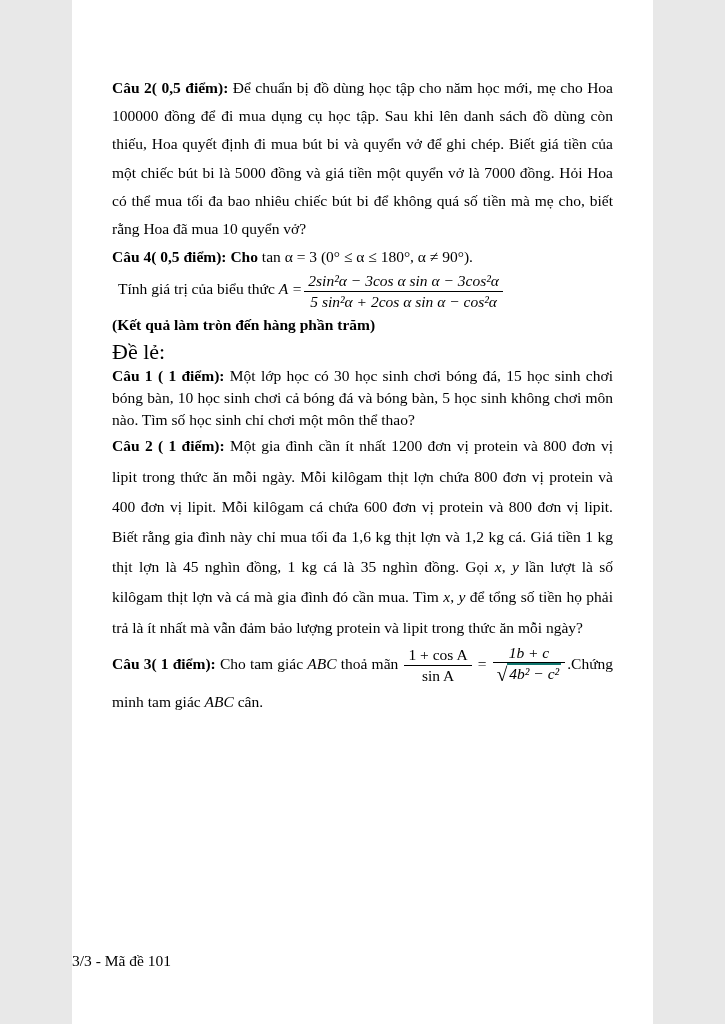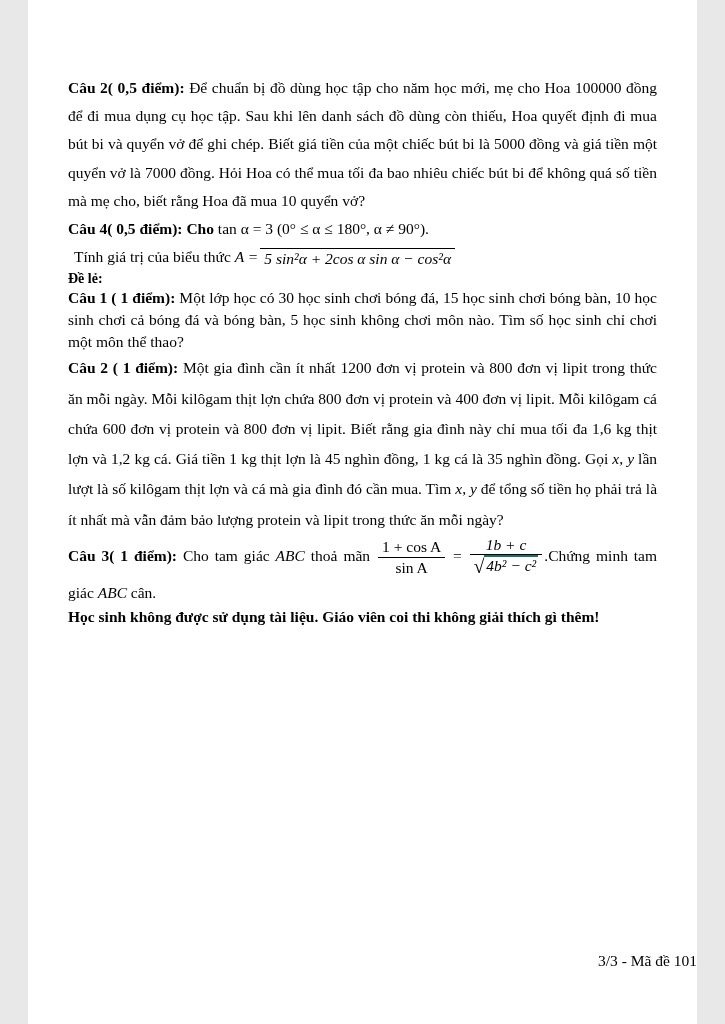--- a/index.html
+++ b/index.html
@@ -1,65 +1,68 @@
 <!DOCTYPE html>
 <html><head>
 <meta charset="utf-8">
 <style>
   html,body{margin:0;padding:0;background:#e8e8e8;}
   .page{
-    width:669px;height:1024px;background:#ffffff;margin:0 auto;
+    width:581px;height:1024px;background:#ffffff;margin:0 auto;
     box-sizing:border-box;padding:74px 40px 0 40px;position:relative;
     font-family:"Liberation Serif","DejaVu Serif",serif;
     font-size:15.5px;color:#000;overflow:hidden;
   }
   p.para{margin:0;text-align:justify;}
   .lh-loose{line-height:1.82;}
   .lh-med{line-height:1.42;}
   .lh-xloose{line-height:1.95;}
   b{font-weight:bold;}
   .mt4{margin-top:4px;} .mt6{margin-top:6px;} .mt8{margin-top:8px;}
   .mt10{margin-top:10px;} .mt12{margin-top:12px;} .mt14{margin-top:14px;}
   .frac{display:inline-block;vertical-align:middle;text-align:center;line-height:1.25;margin:0 2px;}
   .frac .num{display:block;padding:0 4px;}
   .frac .den{display:block;border-top:1px solid #000;padding:0 4px;}
   .mi{font-style:italic;}
   .math{white-space:nowrap;}
   .radical{white-space:nowrap;}
   .sqrt-sign{font-size:1.25em;vertical-align:-2px;}
   .radicand{border-top:2px solid #0f766e;padding:0 2px;}
   .heading{font-weight:bold;}
-  .subheading{font-weight:bold;font-size:14px;}
+  .subheading{font-weight:normal;font-size:22px;}
   .indent{padding-left:6px;}
   .het-line{text-align:center;letter-spacing:0.5px;word-break:break-all;line-height:1.3;}
   .notice{text-align:center;font-weight:bold;}
-  .footer{position:absolute;left:0;right:0;top:952px;text-align:right;}
+  .footer{position:absolute;left:0;right:0;top:952px;text-align:left;}
 </style>
 </head>
 <body>
 
 <div class="page">
 
   <p class="para lh-loose">
     <b>Câu 2( 0,5 điểm):</b>
     <span>Để chuẩn bị đồ dùng học tập cho năm học mới, mẹ cho Hoa 100000 đồng để đi mua dụng cụ học tập. Sau khi lên danh sách đồ dùng còn thiếu, Hoa quyết định đi mua bút bi và quyển vở để ghi chép. Biết giá tiền của một chiếc bút bi là 5000 đồng và giá tiền một quyển vở là 7000 đồng. Hỏi Hoa có thể mua tối đa bao nhiêu chiếc bút bi để không quá số tiền mà mẹ cho, biết rằng Hoa đã mua 10 quyển vở?</span>
   </p>
 
 
   <p class="para lh-loose mt6">
     <b>Câu 4( 0,5 điểm): Cho</b>
     <span class="math">tan α = 3</span>
     <span class="math">(0° ≤ α ≤ 180°, α ≠ 90°).</span>
   </p>
 
   <p class="para lh-loose mt8 indent">
     <span>Tính giá trị của biểu thức</span>
-    <span class="math mi">A =</span><span class="frac"><span class="den mi">5 sin²α + 2cos α sin α − cos²α</span></span>
+    <span class="math mi">A =</span><span class="frac"><span class="num mi">2sin²α − 3cos α sin α − 3cos²α</span><span class="den mi">5 sin²α + 2cos α sin α − cos²α</span></span>
   </p>
 
+  <p class="para lh-loose mt10">
+    <b>(Kết quả làm tròn đến hàng phần trăm)</b>
+  </p>
 
 
   <p class="para mt8 subheading">Đề lẻ:</p>
 
   <p class="para lh-med mt10">
     <b>Câu 1 ( 1 điểm):</b>
     <span>Một lớp học có 30 học sinh chơi bóng đá, 15 học sinh chơi bóng bàn, 10 học sinh chơi cả bóng đá và bóng bàn, 5 học sinh không chơi môn nào. Tìm số học sinh chỉ chơi một môn thể thao?</span>
   </p>
 
   <p class="para lh-xloose mt10">
@@ -79,17 +82,16 @@
     <span class="mi">ABC</span>
     <span>thoả mãn</span>
     <span class="frac"><span class="num">1 + cos A</span><span class="den">sin A</span></span>
     <span class="math">=</span>
     <span class="frac"><span class="num mi">1b + c</span><span class="den"><span class="radical"><span class="sqrt-sign">√</span><span class="radicand mi">4b² − c²</span></span></span></span><span>.Chứng minh tam giác</span>
     <span class="mi">ABC</span>
     <span>cân.</span>
   </p>
 
 
-  <p class="para notice mt14">Học sinh không được sử dụng tài liệu. Giáo viên coi thi không giải thích gì thêm!</p>
 
   <div class="footer">3/3 - Mã đề 101</div>
 
 </div>
 
 </body></html>

